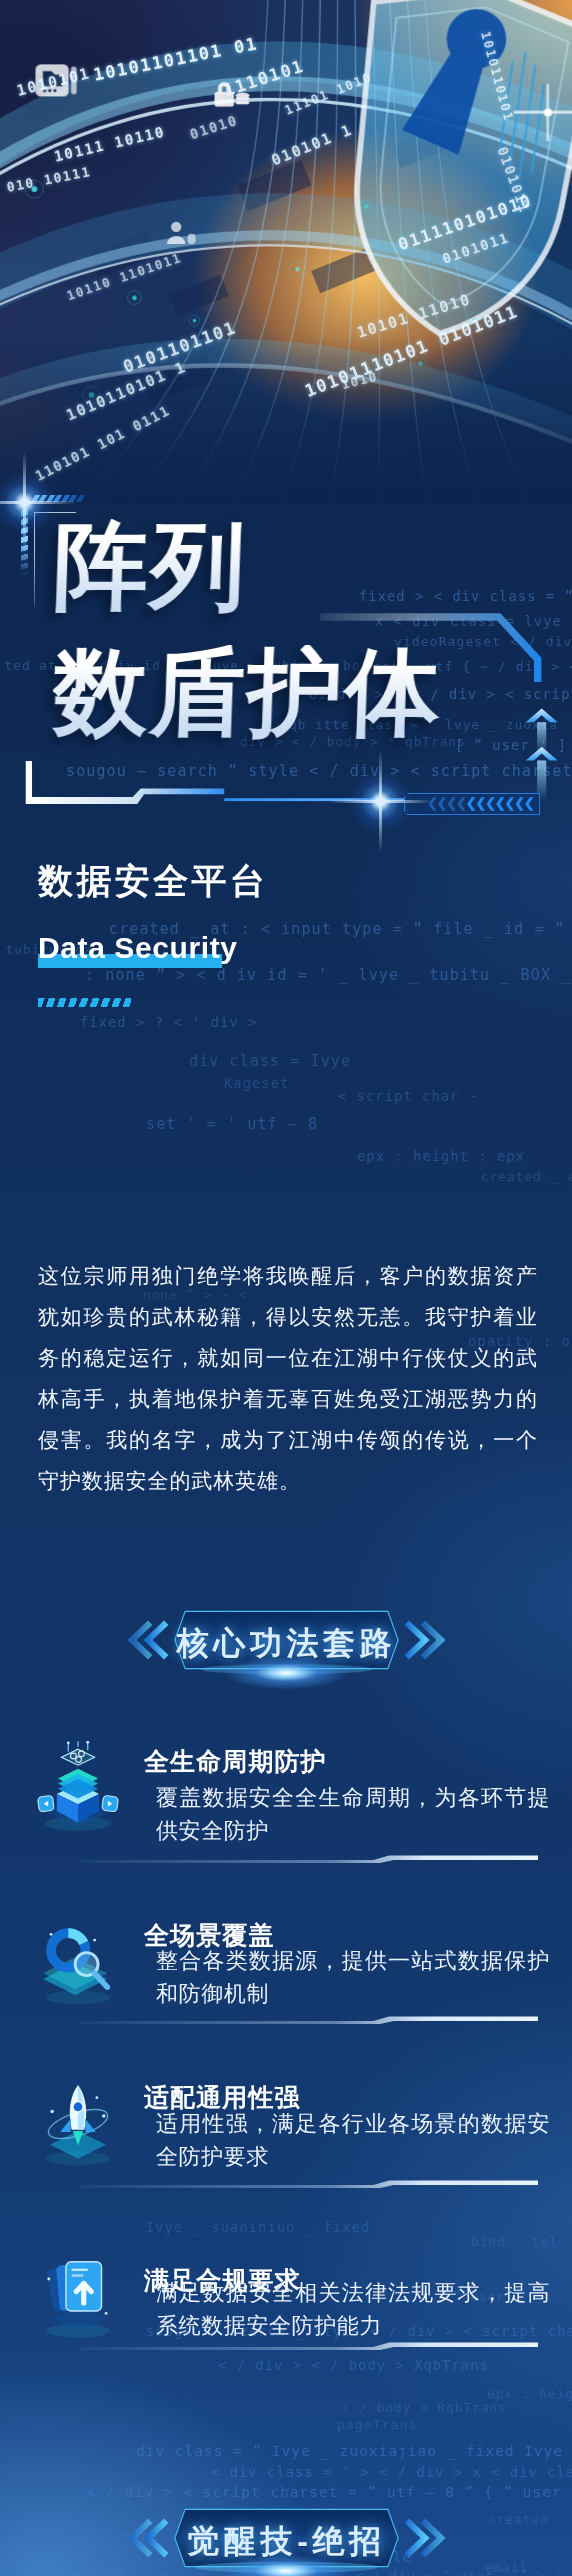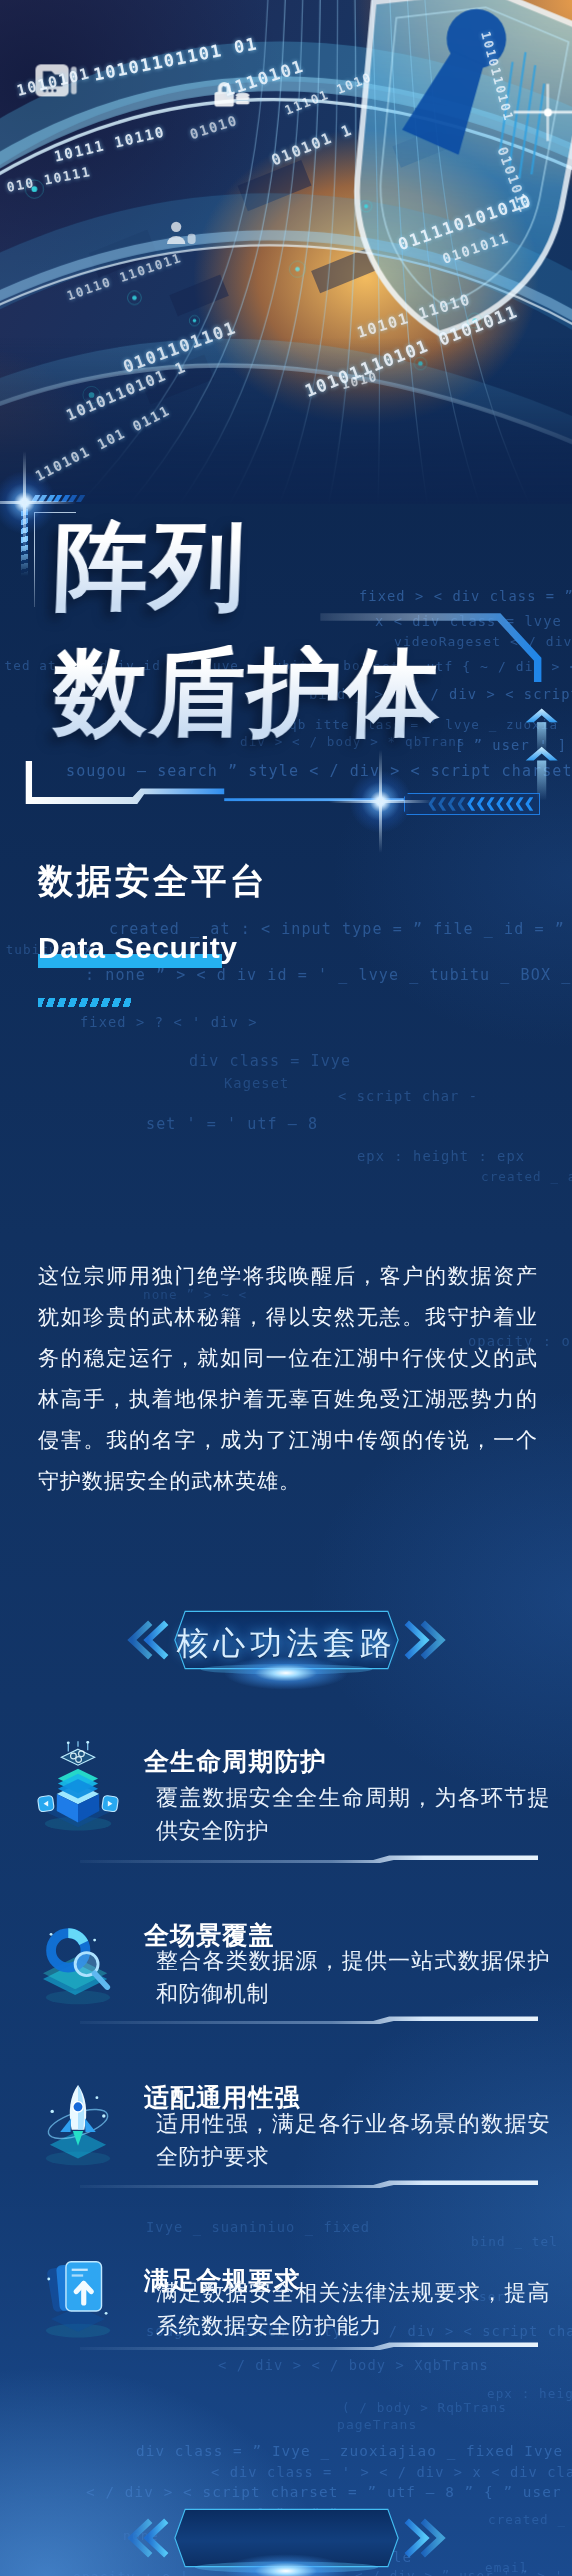--- a/index.html
+++ b/index.html
@@ -65,21 +65,21 @@
   #en2{margin-top:16px;}
   .bar-solid{position:absolute;left:0;top:20.6px;width:184px;height:14.3px;z-index:1;}
   .bar-striped{position:absolute;left:0;top:65px;width:93px;height:8.6px;z-index:1;
     background:repeating-linear-gradient(110deg,#25b1f0 0 6.3px,transparent 6.3px 10.3px);}
   
   .para{position:absolute;left:38px;width:500px;z-index:6;color:#f2f7fd;font-size:21px;line-height:38px;text-align:justify;letter-spacing:0.9px;}
   #para1{top:1036px;}
   #para2{top:1255px;line-height:41px;}
   
   .badge{position:absolute;left:109px;width:355px;height:86px;z-index:6;}
-  .badge .label{position:absolute;left:0;top:25px;width:100%;text-align:center;font-size:32px;font-weight:400;color:#d8eeff;letter-spacing:4.6px;
+  .badge .label{position:absolute;left:0;top:25px;width:100%;text-align:center;font-size:32px;font-weight:700;color:#d8eeff;letter-spacing:4.6px;
     text-shadow:0 0 10.3px rgba(80,180,255,.85),0 1.1px 1.1px rgba(6,20,50,.8);}
   
   .feat-icon{position:absolute;left:35px;z-index:6;}
   .feat-title{position:absolute;left:144px;z-index:6;font-size:25px;font-weight:800;color:#ffffff;letter-spacing:1.1px;}
   .feat-desc{position:absolute;left:156px;width:394px;z-index:6;font-size:22px;line-height:33px;color:#eaf2fb;text-align:justify;letter-spacing:0.6px;}
   .divider{position:absolute;left:80px;width:458px;height:8px;z-index:6;
     background:linear-gradient(90deg,rgba(160,200,240,.06),rgba(185,215,248,.45) 55%,#d6e8fa 75%,#e8f3fc);
     clip-path:polygon(0 62%,64% 62%,67.5% 7%,100% 7%,100% 64%,68.5% 64%,65.5% 100%,0 100%);}
   .glow-dot{position:absolute;z-index:7;width:126px;height:34px;pointer-events:none;
     background:radial-gradient(ellipse at center,#ffffff 0%,#9fdcff 14%,rgba(70,160,255,.5) 35%,transparent 70%);}
@@ -478,17 +478,18 @@
       <ellipse cx="310" cy="126" rx="160" ry="10" fill="#5ac8ff" opacity=".35"></ellipse>
       <g fill="none" stroke="url(#chevGrad)" stroke-width="11">
         <path d="M100,45 L68,75 L100,105"></path>
         <path d="M72,45 L40,75 L72,105" opacity=".7"></path>
       </g>
       <g fill="none" stroke="url(#chevGrad)" stroke-width="11">
         <path d="M520,45 L552,75 L520,105"></path>
         <path d="M548,45 L580,75 L548,105" opacity=".7"></path>
       </g>
     </svg>
+    <div class="label">觉醒技-绝招</div>
   </div>
   <div class="glow-dot" style="left:223px;top:2554px;"></div>
 
 </div>
 
 
 </body></html>

